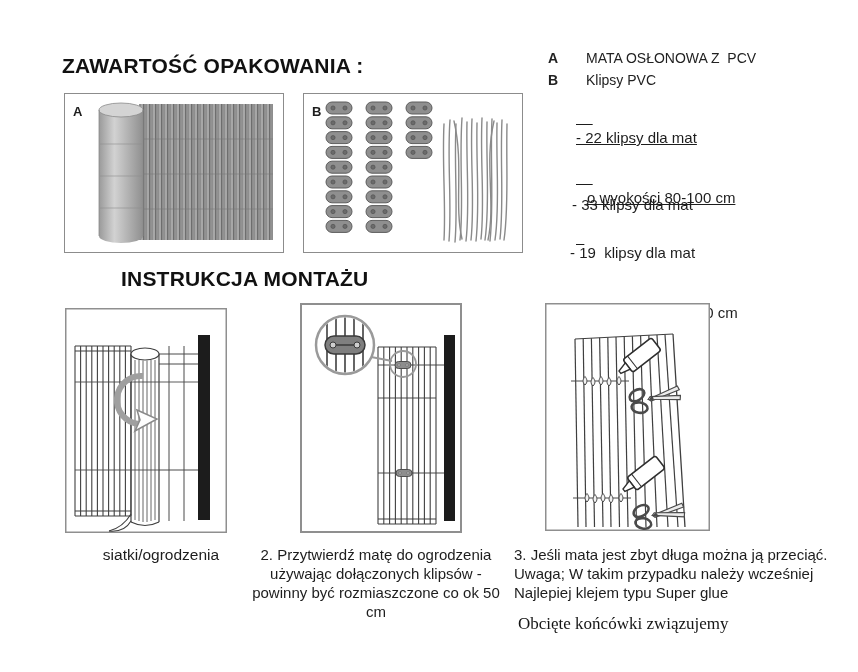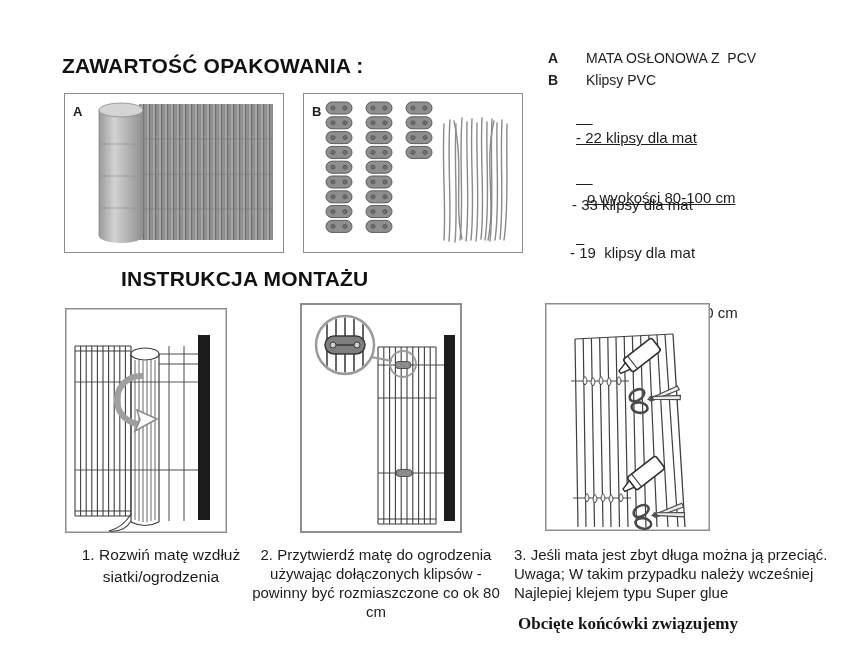--- a/index.html
+++ b/index.html
@@ -23,21 +23,21 @@
   .legend-row{display:flex;align-items:flex-start;line-height:22px;font-size:14px;}
   .legend-key{font-weight:700;width:38px;color:#222;}
   .legend-label{white-space:pre;color:#222;}
   .clip-option{font-size:15px;line-height:20px;color:#1d1d1d;white-space:pre;}
   .clip-option .l2{padding-left:11px;}
   .caption-center{text-align:center;font-size:15.5px;line-height:22px;color:#1d1d1d;}
   .caption-small{font-size:15px;line-height:19px;color:#1d1d1d;}
   .caption-small.center{text-align:center;}
   .note-serif{
     font-family:"Liberation Serif","DejaVu Serif",serif;
-    font-size:17px;color:#151515;font-weight:bold;
+    font-size:17px;color:#151515;
   }
   svg{display:block;}
 </style>
 </head>
 <body>
 
 <div class="page">
 
   <div class="abs sec-title" style="left:62px;top:54px;">ZAWARTOŚĆ OPAKOWANIA :</div>
 
@@ -338,28 +338,27 @@
       <g transform="translate(100,97) rotate(-12) scale(1.15)">
           <use href="#scissorsShape"></use>
         </g>
       <g transform="translate(104,213) rotate(-10) scale(1.15)">
           <use href="#scissorsShape"></use>
         </g>
     </svg>
   </div>
 
   <div class="abs caption-center" style="left:55px;top:544px;width:212px;">
-    <div>1. Rozwiń matę wzdłuż</div>
     <div>siatki/ogrodzenia</div>
   </div>
 
   <div class="abs caption-small center" style="left:242px;top:545px;width:268px;">
     <div>2. Przytwierdź matę do ogrodzenia</div>
     <div>używając dołączonych klipsów -</div>
-    <div>powinny być rozmiaszczone co ok 80 cm</div>
+    <div>powinny być rozmiaszczone co ok 50 cm</div>
   </div>
 
   <div class="abs caption-small" style="left:514px;top:545px;width:344px;">
     <div>3. Jeśli mata jest zbyt długa można ją przeciąć.</div>
     <div>Uwaga; W takim przypadku należy wcześniej</div>
     <div>Najlepiej klejem typu Super glue</div>
   </div>
 
   <div class="abs note-serif" style="left:518px;top:614px;">Obcięte końcówki związujemy</div>
 

